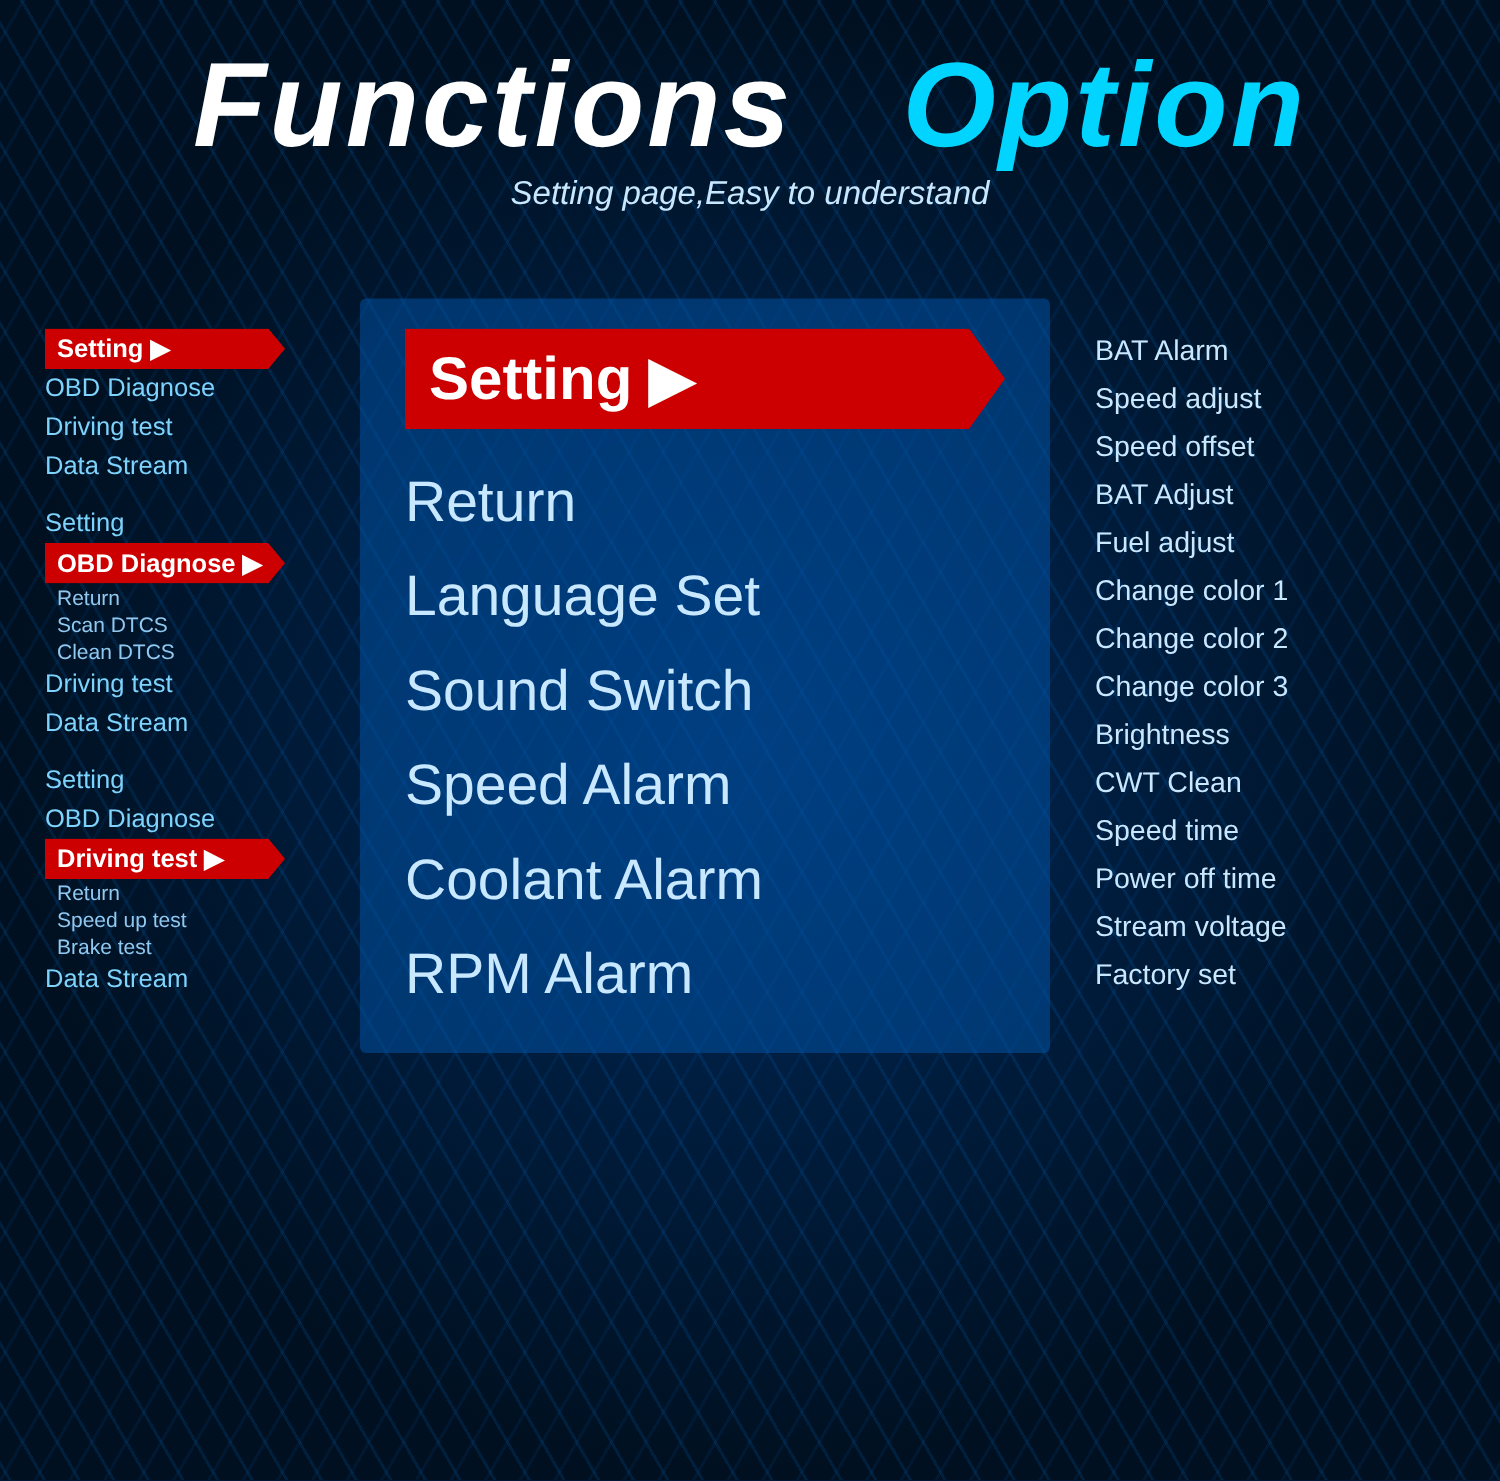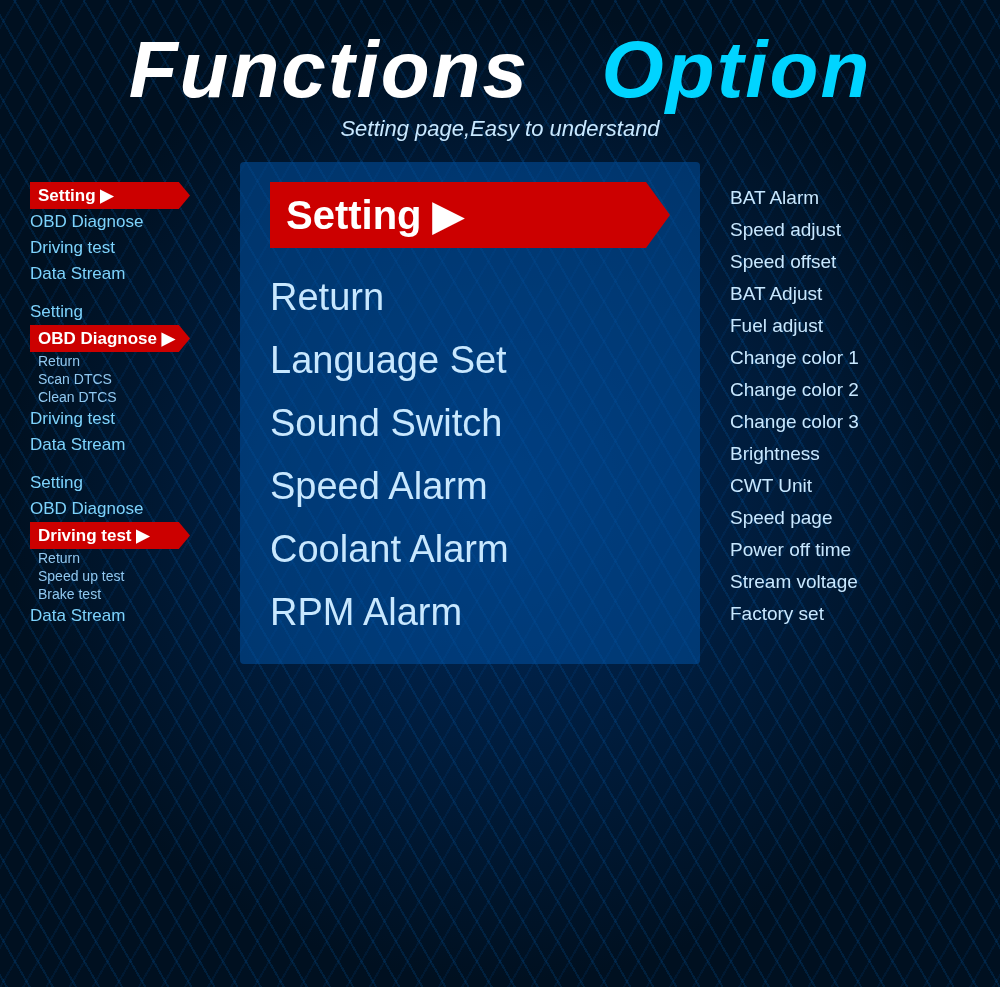--- a/index.html
+++ b/index.html
@@ -48,20 +48,21 @@
     }
 
     .content {
       position: relative;
       z-index: 2;
       width: 100%;
       height: 100%;
       display: flex;
       flex-direction: column;
       align-items: center;
+      gap: 37px;
     }
 
     
     .header {
       text-align: center;
       padding: 30px 20px 10px;
     }
 
     .main-title {
       font-size: 80px;
@@ -242,21 +243,21 @@
     <div class="right-panel">
       <div class="right-item">BAT Alarm</div>
       <div class="right-item">Speed adjust</div>
       <div class="right-item">Speed offset</div>
       <div class="right-item">BAT Adjust</div>
       <div class="right-item">Fuel adjust</div>
       <div class="right-item">Change color 1</div>
       <div class="right-item">Change color 2</div>
       <div class="right-item">Change color 3</div>
       <div class="right-item">Brightness</div>
-      <div class="right-item">CWT Unit</div>
-      <div class="right-item">Speed page</div>
+      <div class="right-item">CWT Clean</div>
+      <div class="right-item">Speed time</div>
       <div class="right-item">Power off time</div>
       <div class="right-item">Stream voltage</div>
       <div class="right-item">Factory set</div>
     </div>
 
   </div>
 </div>
 
 </body></html>

